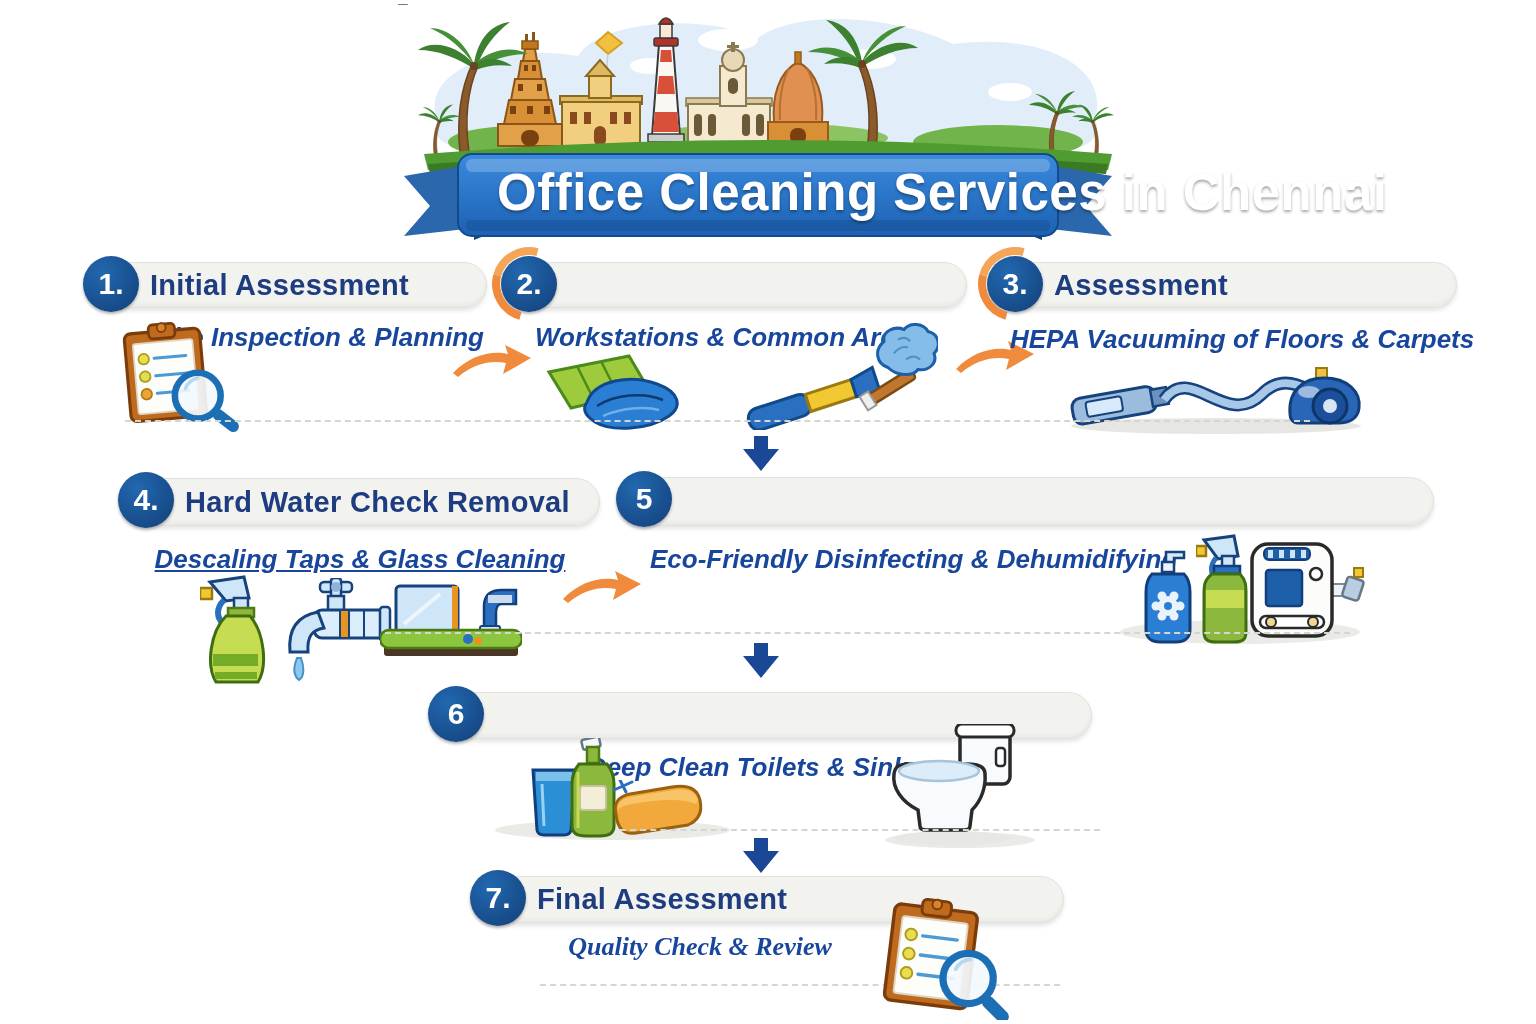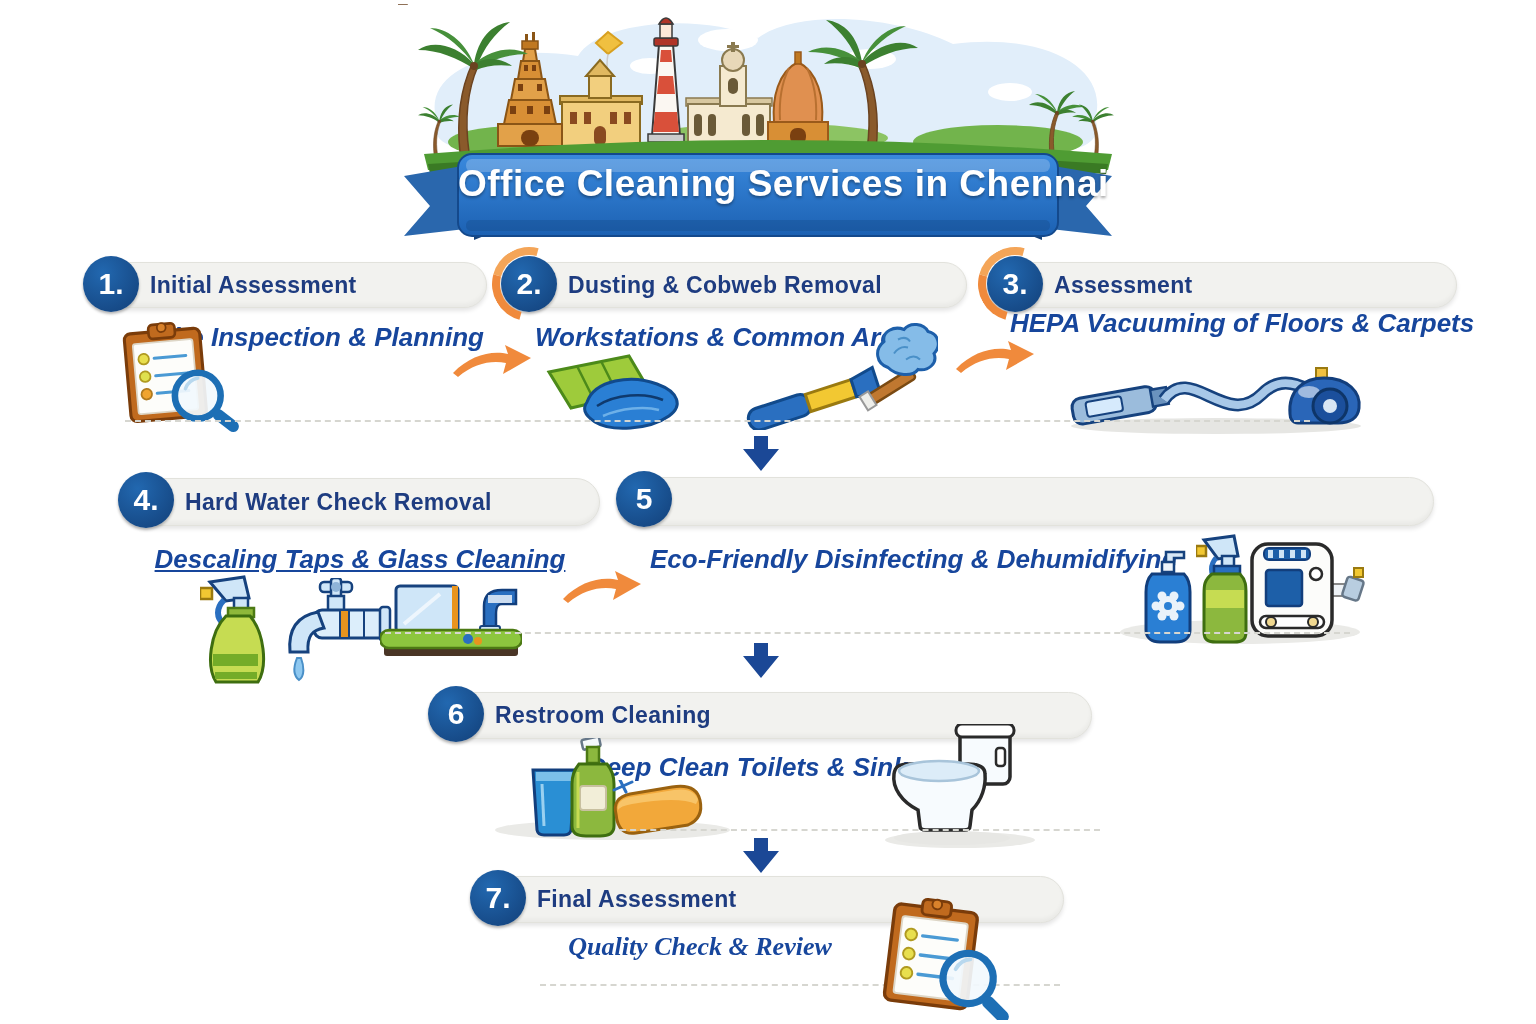--- a/index.html
+++ b/index.html
@@ -10,30 +10,30 @@
   .pill{position:absolute;background:#f2f2ef;border:1px solid #e2e2dc;border-radius:26px;
         box-shadow:0 3px 4px rgba(0,0,0,.10), inset 0 -3px 4px rgba(0,0,0,.04);
         display:flex;align-items:center;}
   .badge{position:absolute;left:-3px;top:-7px;width:56px;height:56px;border-radius:50%;
          background:radial-gradient(circle at 35% 30%, #2268b0, #123f78);
          color:#fff;font-weight:bold;font-size:30px;display:flex;align-items:center;justify-content:center;
          box-shadow:0 2px 3px rgba(0,0,0,.28);z-index:2;}
   .badge.flare::before{content:'';position:absolute;inset:-9px;border-radius:50%;
          border:8px solid transparent;border-left-color:#f08a3c;border-top-color:#f4a558;
          transform:rotate(-30deg);z-index:-1;}
-  .pill-title{margin-left:64px;font-size:23px;font-weight:bold;color:#1e3c80;
+  .pill-title{margin-left:64px;font-size:29px;font-weight:bold;color:#1e3c80;
               letter-spacing:.3px;white-space:nowrap;}
   .subtitle{position:absolute;font-size:26px;font-style:italic;font-weight:bold;color:#17469c;
             text-align:center;white-space:nowrap;}
   
   .dash{position:absolute;border-top:2px dashed #d6d6d0;height:0;}
   .shadow-ellipse{position:absolute;background:#eaeae7;border-radius:50%;}
   .ribbon-text{position:absolute;left:458px;top:163px;width:600px;text-align:center;
-               font-size:37px;font-weight:bold;color:#ffffff;letter-spacing:.5px;
-               text-shadow:0 2px 3px rgba(0,0,0,.35);white-space:nowrap;}
+               font-size:51px;font-weight:bold;color:#ffffff;letter-spacing:.5px;
+               text-shadow:0 2px 3px rgba(0,0,0,.35);white-space:nowrap;padding-left:39px;}
   svg{display:block;}
 </style>
 </head>
 <body>
 
 <div class="canvas">
 
   <svg class="abs" style="left:398px;top:4px;" width="740" height="232" viewBox="0 0 740 232">
     <path d="M40,120 C20,70 90,38 180,52 C200,18 300,8 360,34 C400,4 500,12 555,40 C650,28 712,66 697,115 C704,130 692,142 678,144 L60,144 C44,140 34,132 40,120 Z" fill="#e1eefa"></path>
     <ellipse cx="330" cy="36" rx="30" ry="11" fill="#ffffff"></ellipse>
@@ -177,21 +177,20 @@
     </svg>
   </section>
 
   <svg class="abs" style="left:450px;top:342px;" width="84" height="40" viewBox="0 0 84 40">
     <path d="M3,31 C20,13 42,8 58,12 L55,3 L81,16 L53,32 L56,21 C42,18 24,21 8,35 Z" fill="#f08a3c"></path>
   </svg>
 
   <section>
     <div class="pill" style="left:503px;top:262px;width:462px;height:44px;">
       <div class="badge flare">2.</div>
-      <div class="pill-title">Dusting &amp; Cobweb Removal</div>
     </div>
     <div class="subtitle" style="left:535px;top:322px;width:380px;">Workstations &amp; Common Areas</div>
     <svg class="abs" style="left:545px;top:350px;" width="150" height="88" viewBox="0 0 150 88">
       <polygon points="4,22 84,6 104,40 26,58" fill="#9ecb3b" stroke="#4c8a1a" stroke-width="3"></polygon>
       <path d="M32,16 L50,52 M56,11 L74,47" stroke="#4c8a1a" stroke-width="2.5"></path>
       <path d="M42,52 C50,30 86,24 112,34 C134,42 138,56 124,66 C104,80 66,82 50,72 C38,64 38,58 42,52 Z" fill="#2a7fd4" stroke="#114a8c" stroke-width="3"></path>
       <path d="M52,56 C70,44 100,42 118,50" fill="none" stroke="#0f3a6e" stroke-width="2.5"></path>
       <path d="M58,66 C76,58 100,56 114,60" fill="none" stroke="#6db0e8" stroke-width="2.5"></path>
     </svg>
     <svg class="abs" style="left:738px;top:322px;" width="200" height="108" viewBox="0 0 200 105">
@@ -211,21 +210,21 @@
 
   <svg class="abs" style="left:953px;top:338px;" width="84" height="40" viewBox="0 0 84 40">
     <path d="M3,31 C20,13 42,8 58,12 L55,3 L81,16 L53,32 L56,21 C42,18 24,21 8,35 Z" fill="#f08a3c"></path>
   </svg>
 
   <section>
     <div class="pill" style="left:989px;top:262px;width:466px;height:44px;">
       <div class="badge flare">3.</div>
       <div class="pill-title">Assessment</div>
     </div>
-    <div class="subtitle" style="left:1010px;top:308px;width:450px;">HEPA Vacuuming of Floors &amp; Carpets</div>
+    <div class="subtitle" style="left:1010px;top:324px;width:450px;">HEPA Vacuuming of Floors &amp; Carpets</div>
     <svg class="abs" style="left:1066px;top:352px;" width="298" height="84" viewBox="0 0 298 84">
       <ellipse cx="150" cy="74" rx="145" ry="8" fill="#e6e6e3"></ellipse>
       <g transform="rotate(-10 50 52)">
         <rect x="6" y="40" width="84" height="26" rx="9" fill="#9bbcdc" stroke="#16427e" stroke-width="3"></rect>
         <rect x="20" y="45" width="36" height="15" rx="3" fill="#d6eafc" stroke="#16427e" stroke-width="2"></rect>
         <rect x="86" y="44" width="16" height="17" fill="#6a92be" stroke="#16427e" stroke-width="2.5"></rect>
       </g>
       <path d="M98,48 C125,10 160,78 196,42 C212,26 228,30 242,38" fill="none" stroke="#16427e" stroke-width="13"></path>
       <path d="M98,48 C125,10 160,78 196,42 C212,26 228,30 242,38" fill="none" stroke="#a8c8e8" stroke-width="8"></path>
       <rect x="250" y="16" width="11" height="13" fill="#f0c040" stroke="#9a7a10" stroke-width="2"></rect>
@@ -338,21 +337,20 @@
   </section>
 
   <div class="dash" style="left:385px;top:632px;width:965px;"></div>
   <svg class="abs" style="left:741px;top:643px;" width="40" height="36" viewBox="0 0 40 36">
     <path d="M13,0 h14 v13 h11 L20,35 L2,13 h11 Z" fill="#1b4896"></path>
   </svg>
 
   <section>
     <div class="pill" style="left:430px;top:692px;width:660px;height:45px;">
       <div class="badge">6</div>
-      <div class="pill-title">Restroom Cleaning</div>
     </div>
     <div class="subtitle" style="left:540px;top:752px;width:430px;">Deep Clean Toilets &amp; Sinks</div>
     <div class="shadow-ellipse" style="left:495px;top:820px;width:235px;height:20px;"></div>
     <svg class="abs" style="left:528px;top:766px;" width="52" height="72" viewBox="0 0 52 72">
       <path d="M5,4 L47,4 L43,64 Q42,69 36,69 L16,69 Q10,69 9,64 Z" fill="#2a8fd4" stroke="#123e7c" stroke-width="3"></path>
       <rect x="8" y="6" width="36" height="9" fill="#7cc0ea"></rect>
       <path d="M14,18 L16,60" stroke="#9ad0f0" stroke-width="3"></path>
     </svg>
     <svg class="abs" style="left:566px;top:738px;" width="54" height="102" viewBox="0 0 54 102">
       <g transform="rotate(-12 26 5)">

